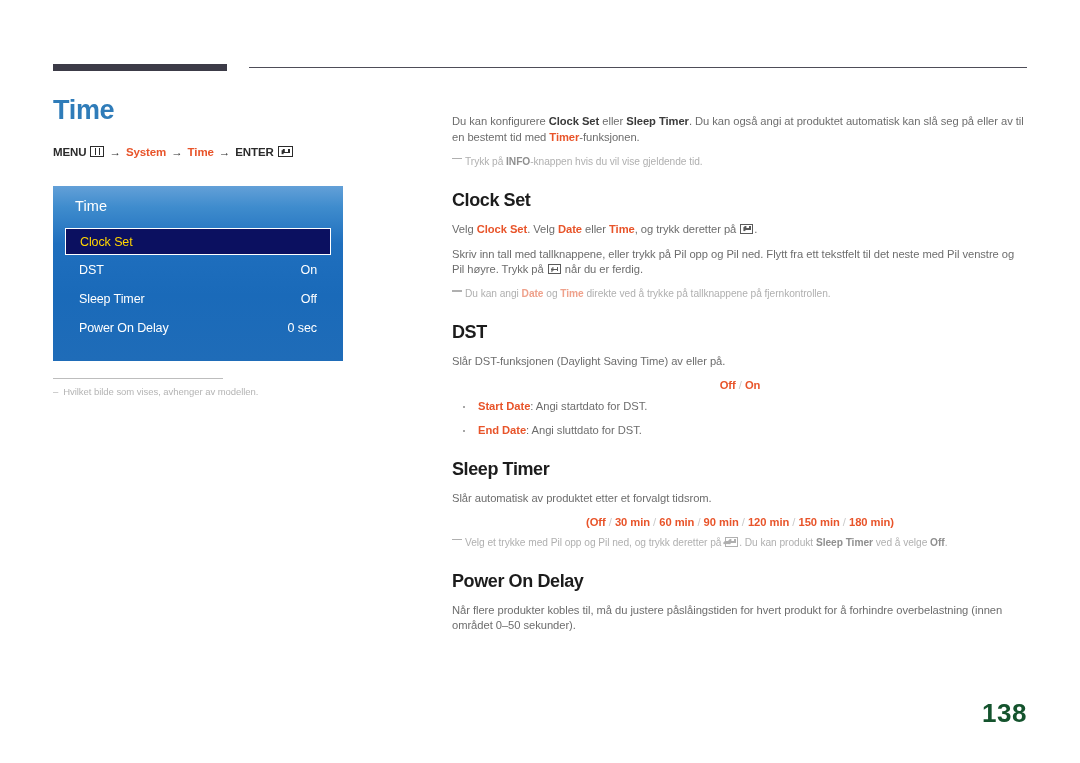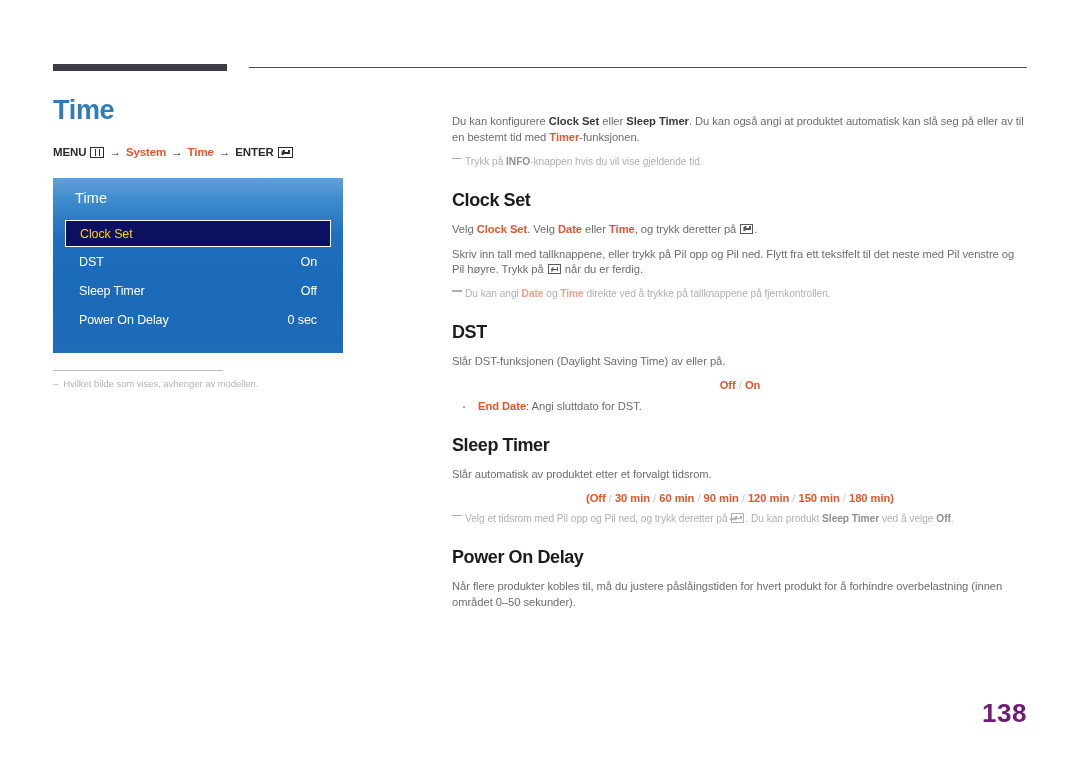--- a/index.html
+++ b/index.html
@@ -57,23 +57,23 @@
     line-height: 1.05;
     margin: 0 0 22px 0;
   }
   .menu-path {
     font-size: 11.5px;
     font-weight: bold;
     color: #2b2b2b;
     letter-spacing: -0.1px;
     white-space: nowrap;
     display: flex;
-    align-items: center;
+    align-items: flex-start;
     gap: 4px;
-    margin-bottom: 20px;
+    margin-bottom: 28px;
   }
   .menu-path .accent { color: #e8542a; }
   .menu-path .arrow { color: #2b2b2b; font-weight: normal; padding: 0 1px; }
 
   
   .icon-menu-bars {
     display: inline-block;
     width: 14px;
     height: 11px;
     border: 1.4px solid #2b2b2b;
@@ -299,21 +299,21 @@
   .note .inline-enter::before,
   .note .inline-enter::after { background: #b0b0b0; box-shadow: -5.6px 1.1px 0 0 #b0b0b0, -4.6px 0 0 0 #b0b0b0; }
 
   
   .page-number {
     position: absolute;
     right: 53px;
     bottom: 34px;
     font-size: 26px;
     font-weight: bold;
-    color: #701a75;
+    color: #14532d;
     letter-spacing: 0.5px;
   }
 </style>
 </head>
 <body>
 
 <div class="top-rules">
   <div class="thick"></div>
   <div class="thin"></div>
 </div>
@@ -396,34 +396,37 @@
   <h2 class="sec">DST</h2>
 
   <p class="para">Slår DST-funksjonen (Daylight Saving Time) av eller på.</p>
 
   <p class="optline">
     <span>Off</span><span class="sep"> / </span><span>On</span>
   </p>
 
   <ul class="bullets">
     <li>
+      <span class="b-accent">Start Date</span><span>: Angi startdato for DST.</span>
+    </li>
+    <li>
       <span class="b-accent">End Date</span><span>: Angi sluttdato for DST.</span>
     </li>
   </ul>
 
   <h2 class="sec">Sleep Timer</h2>
 
   <p class="para">Slår automatisk av produktet etter et forvalgt tidsrom.</p>
 
   <p class="optline">
     <span class="paren">(</span><span>Off</span><span class="sep"> / </span><span>30 min</span><span class="sep"> / </span><span>60 min</span><span class="sep"> / </span><span>90 min</span><span class="sep"> / </span><span>120 min</span><span class="sep"> / </span><span>150 min</span><span class="sep"> / </span><span>180 min</span><span class="paren">)</span>
   </p>
 
   <p class="note">
-    <span>Velg et tidsrom med Pil opp og Pil ned, og trykk deretter på </span><span class="inline-enter"></span><span>. Du kan produkt </span><span class="b-dark">Sleep Timer</span><span> ved å velge </span><span class="b-dark">Off</span><span>.</span>
+    <span>Velg et trykke med Pil opp og Pil ned, og trykk deretter på </span><span class="inline-enter"></span><span>. Du kan produkt </span><span class="b-dark">Sleep Timer</span><span> ved å velge </span><span class="b-dark">Off</span><span>.</span>
   </p>
 
   <h2 class="sec">Power On Delay</h2>
 
   <p class="para">Når flere produkter kobles til, må du justere påslåingstiden for hvert produkt for å forhindre overbelastning (innen området 0–50 sekunder).</p>
 
 </div>
 
 <div class="page-number">138</div>
 

